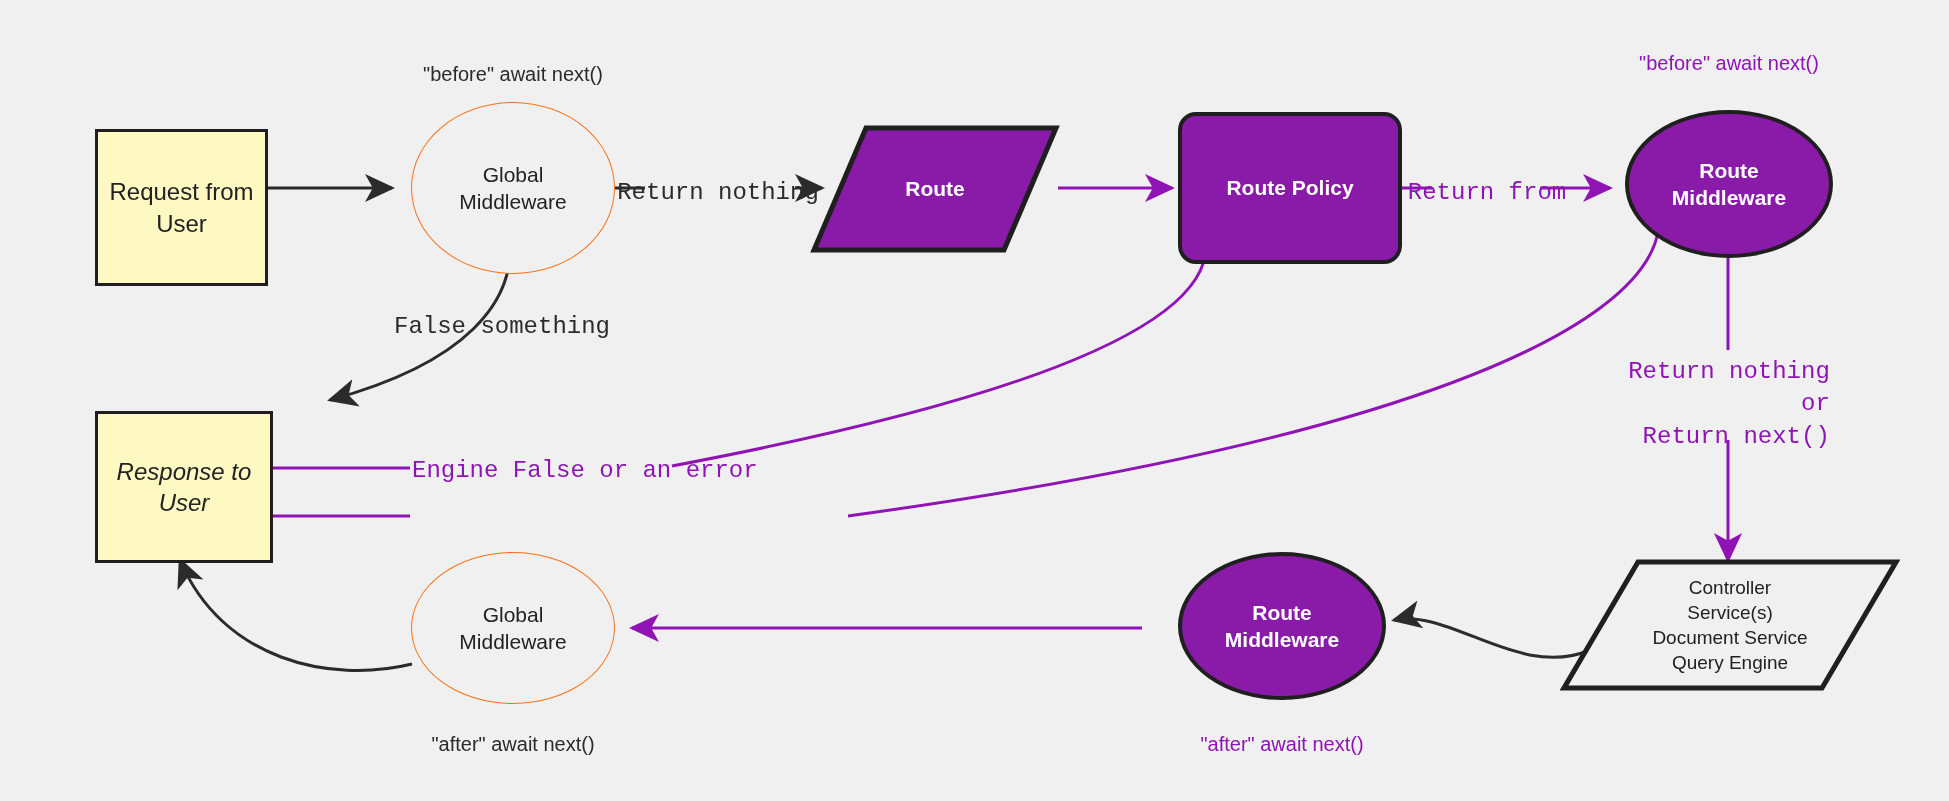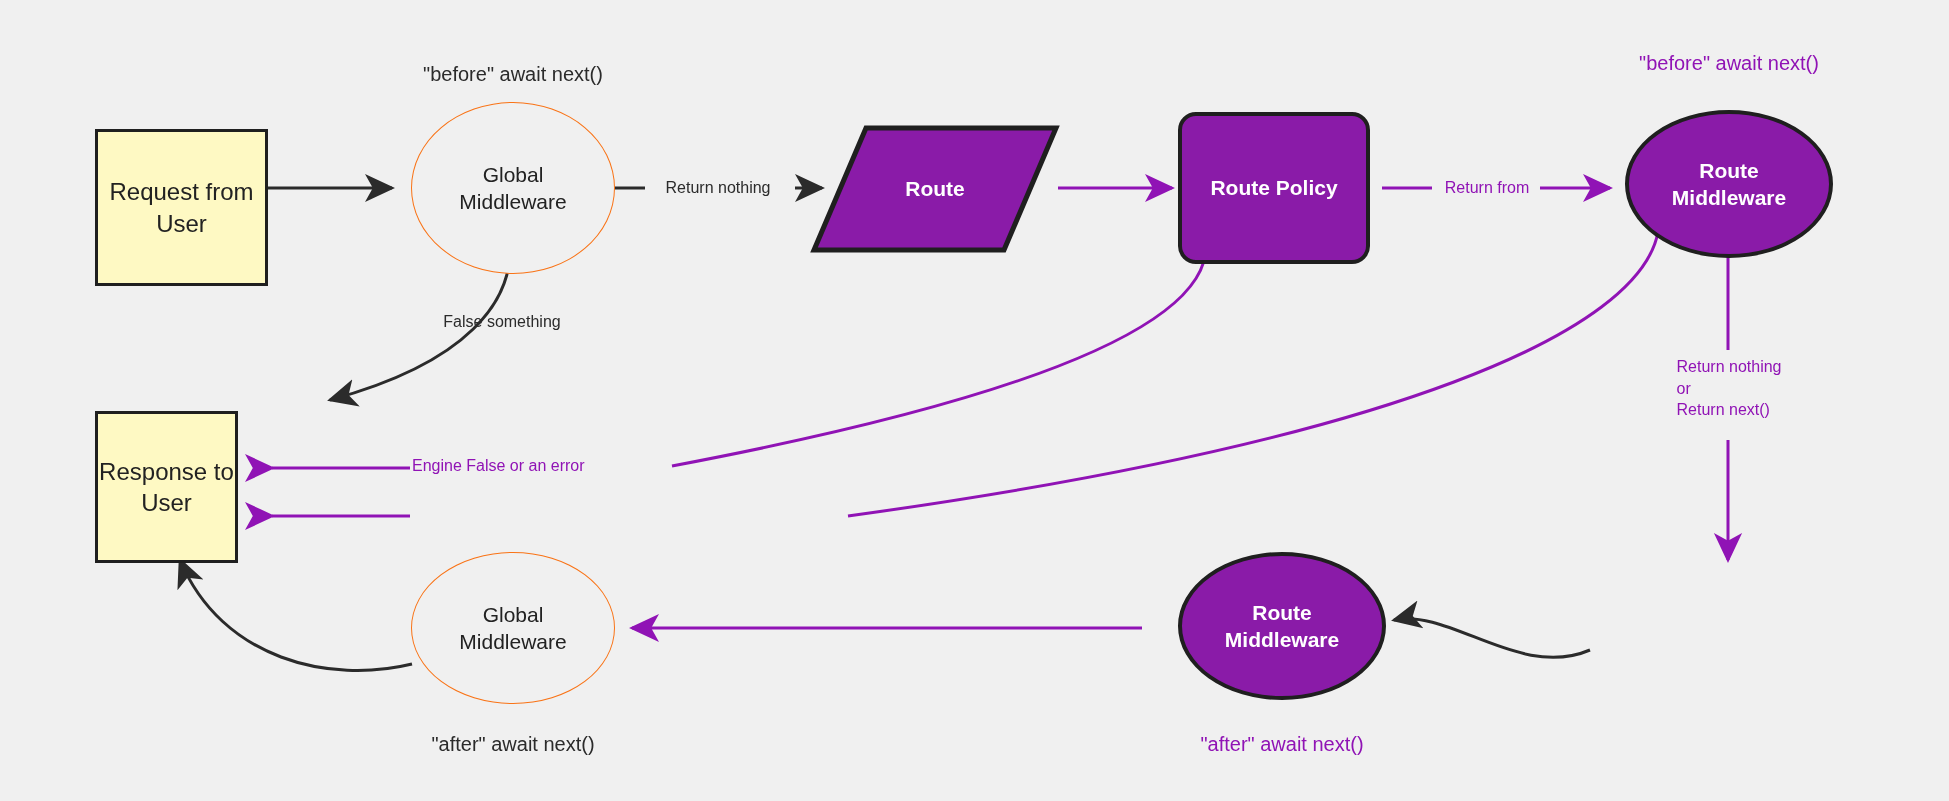--- a/index.html
+++ b/index.html
@@ -25,21 +25,21 @@
   .ellipse-purple{border:4px solid #1f1f1f;background:#8a1ba8;border-radius:50%;color:#fff;font-size:21px;font-weight:bold;}
 
   
   .roundbox-purple{border:4px solid #1f1f1f;background:#8a1ba8;border-radius:18px;color:#fff;font-size:21px;font-weight:bold;}
 
   
   .para{position:absolute;}
   .para svg{position:absolute;inset:0;}
   .para .ptext{position:absolute;inset:0;display:flex;align-items:center;justify-content:center;text-align:center;line-height:1.32;white-space:pre-line;}
 
-  .edge-label{position:absolute;font-size:16px;color:#2b2b2b;white-space:pre-line;text-align:left;line-height:1.35;}
+  .edge-label{position:absolute;font-size:24px;color:#2b2b2b;white-space:pre-line;text-align:right;line-height:1.35;font-family:Liberation Mono, monospace;}
   .edge-label.purple{color:#9013b5;}
   .edge-label.center{transform:translateX(-50%);}
 
   .annot{position:absolute;font-size:20px;color:#2b2b2b;white-space:nowrap;}
   .annot.purple{color:#9013b5;}
 </style>
 </head>
 <body>
 
 <div id="stage">
@@ -94,44 +94,55 @@
 
   <div class="para" style="left:810px;top:124px;width:250px;height:130px;">
     <svg viewBox="0 0 250 130" width="250" height="130">
       <polygon points="56,4 246,4 194,126 4,126" fill="#8a1ba8" stroke="#1f1f1f" stroke-width="5"></polygon>
     </svg>
     <div class="ptext" style="color:#fff;font-size:21px;font-weight:bold;">
       <span>Route</span>
     </div>
   </div>
 
-  <div class="node roundbox-purple" style="left:1178px;top:112px;width:192px;height:152px;">
+  <div class="node roundbox-purple" style="left:1178px;top:112px;width:224px;height:152px;">
     <span class="lbl">Route Policy</span>
   </div>
 
   <div class="node ellipse-purple" style="left:1625px;top:110px;width:208px;height:148px;">
     <span class="lbl">Route
 Middleware</span>
   </div>
 
-  <div class="node rect" style="left:95px;top:388px;width:143px;height:152px;">
+  <div class="node rect" style="left:95px;top:388px;width:178px;height:152px;font-style:italic;">
     <span class="lbl">Response to
 User</span>
   </div>
 
   <div class="node ellipse-plain" style="left:411px;top:552px;width:204px;height:152px;">
     <span class="lbl">Global
 Middleware</span>
   </div>
 
   <div class="node ellipse-purple" style="left:1178px;top:552px;width:208px;height:148px;">
     <span class="lbl">Route
 Middleware</span>
   </div>
 
+  <div class="para" style="left:1560px;top:558px;width:340px;height:134px;">
+    <svg viewBox="0 0 340 134" width="340" height="134">
+      <polygon points="78,4 336,4 262,130 4,130" fill="#f0f0f0" stroke="#1f1f1f" stroke-width="5"></polygon>
+    </svg>
+    <div class="ptext" style="color:#222;font-size:19px;">
+      <span>Controller
+Service(s)
+Document Service
+Query Engine</span>
+    </div>
+  </div>
 
   <div class="annot" style="left:513px;top:63px;transform:translateX(-50%);">"before" await next()</div>
 
   <div class="annot purple" style="left:1729px;top:52px;transform:translateX(-50%);">"before" await next()</div>
 
   <div class="annot" style="left:513px;top:733px;transform:translateX(-50%);">"after" await next()</div>
 
   <div class="annot purple" style="left:1282px;top:733px;transform:translateX(-50%);">"after" await next()</div>
 
   <div class="edge-label center" style="left:718px;top:177px;">Return nothing</div>

